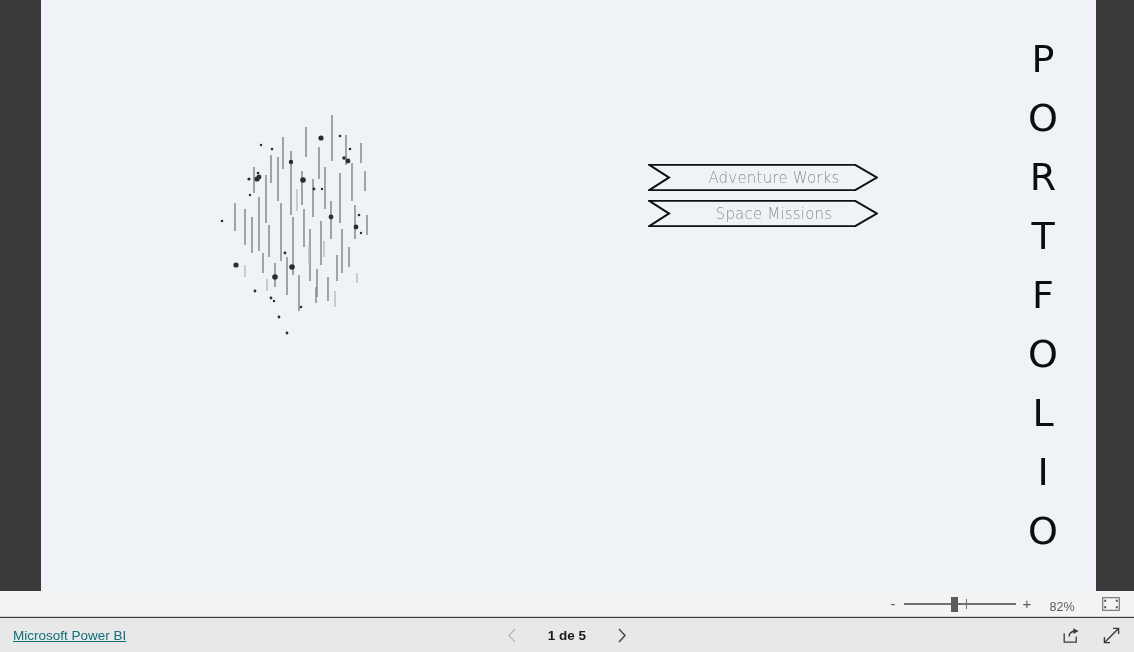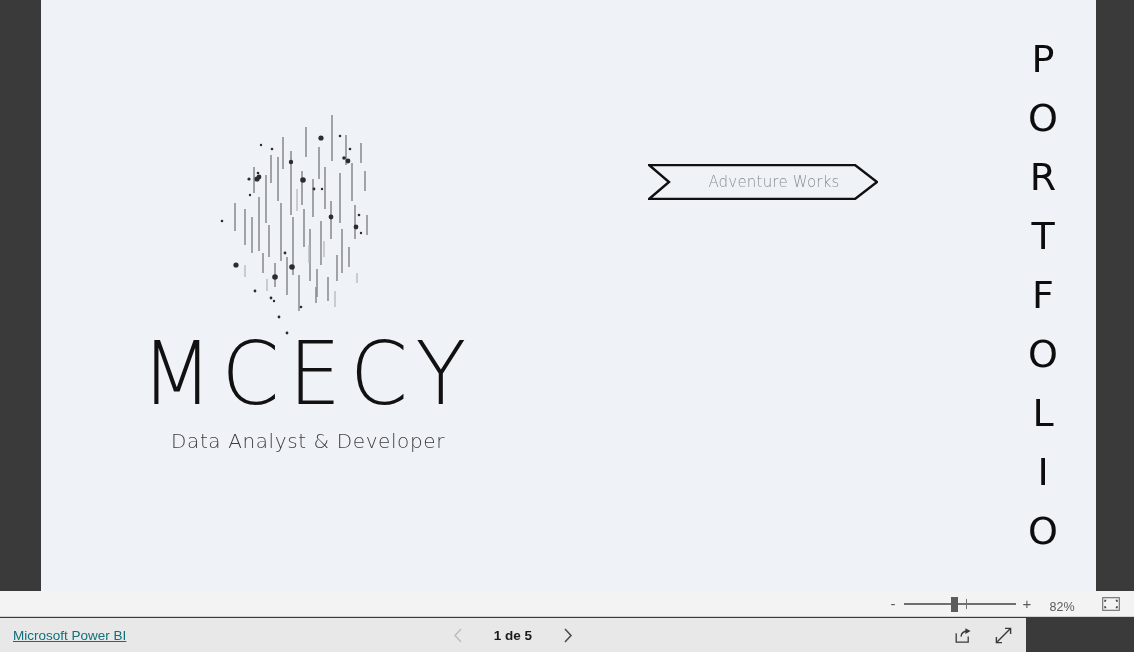--- a/index.html
+++ b/index.html
@@ -91,21 +91,21 @@
 
   
   #chevrons {
     position: absolute;
     left: 607px;
     top: 164px;
     width: 230px;
   }
   .chev {
     position: relative;
-    height: 36px;
+    height: 27px;
     margin-bottom: 9px;
     cursor: pointer;
   }
   .chev svg {
     position: absolute;
     inset: 0;
     width: 100%;
     height: 100%;
     display: block;
   }
@@ -214,21 +214,21 @@
     align-items: center;
     justify-content: center;
     cursor: pointer;
   }
 
   
   #statusbar {
     position: absolute;
     left: 0;
     top: 618px;
-    width: 1026px;
+    width: 1134px;
     height: 34px;
     background: #e8e8e8;
     display: flex;
     align-items: center;
   }
   #brand-link {
     position: absolute;
     left: 13px;
     font-family: "Liberation Sans", sans-serif;
     font-size: 13.5px;
@@ -368,39 +368,33 @@
             <line x1="100" y1="140" x2="100" y2="158"></line>
             <line x1="115" y1="136" x2="115" y2="152"></line>
             <line x1="126" y1="186" x2="126" y2="202"></line>
             <line x1="58" y1="174" x2="58" y2="186"></line>
             <line x1="148" y1="168" x2="148" y2="178"></line>
             <line x1="36" y1="160" x2="36" y2="172"></line>
           </g>
         </svg>
       </div>
 
-      <div id="logo-block">
-        <div id="logo-word">MCECY</div>
-        <div id="logo-tagline-row">
-          <span class="rule-group rule-left">
-            <span class="r1"></span><span class="r2"></span>
-          </span>
-          <span id="logo-tagline">Data Analyst &amp; Developer</span>
-          <span class="rule-group rule-right">
-            <span class="r1"></span><span class="r2"></span>
-          </span>
-        </div>
-      </div>
 
       <div id="chevrons">
         <div class="chev">
           <svg viewBox="0 0 230 36" preserveAspectRatio="none" xmlns="http://www.w3.org/2000/svg">
             <polygon points="1,1 207,1 229,18 207,35 1,35 21,18" fill="#eff2f7" stroke="#101010" stroke-width="2.4" stroke-linejoin="miter"></polygon>
           </svg>
           <span class="chev-label">Adventure Works</span>
+        </div>
+        <div class="chev">
+          <svg viewBox="0 0 230 36" preserveAspectRatio="none" xmlns="http://www.w3.org/2000/svg">
+            <polygon points="1,1 207,1 229,18 207,35 1,35 21,18" fill="#eff2f7" stroke="#101010" stroke-width="2.4" stroke-linejoin="miter"></polygon>
+          </svg>
+          <span class="chev-label">Space Missions</span>
         </div>
       </div>
 
       <div id="portfolio">
         <div class="pl">P</div>
         <div class="pl">O</div>
         <div class="pl">R</div>
         <div class="pl">T</div>
         <div class="pl">F</div>
         <div class="pl">O</div>

